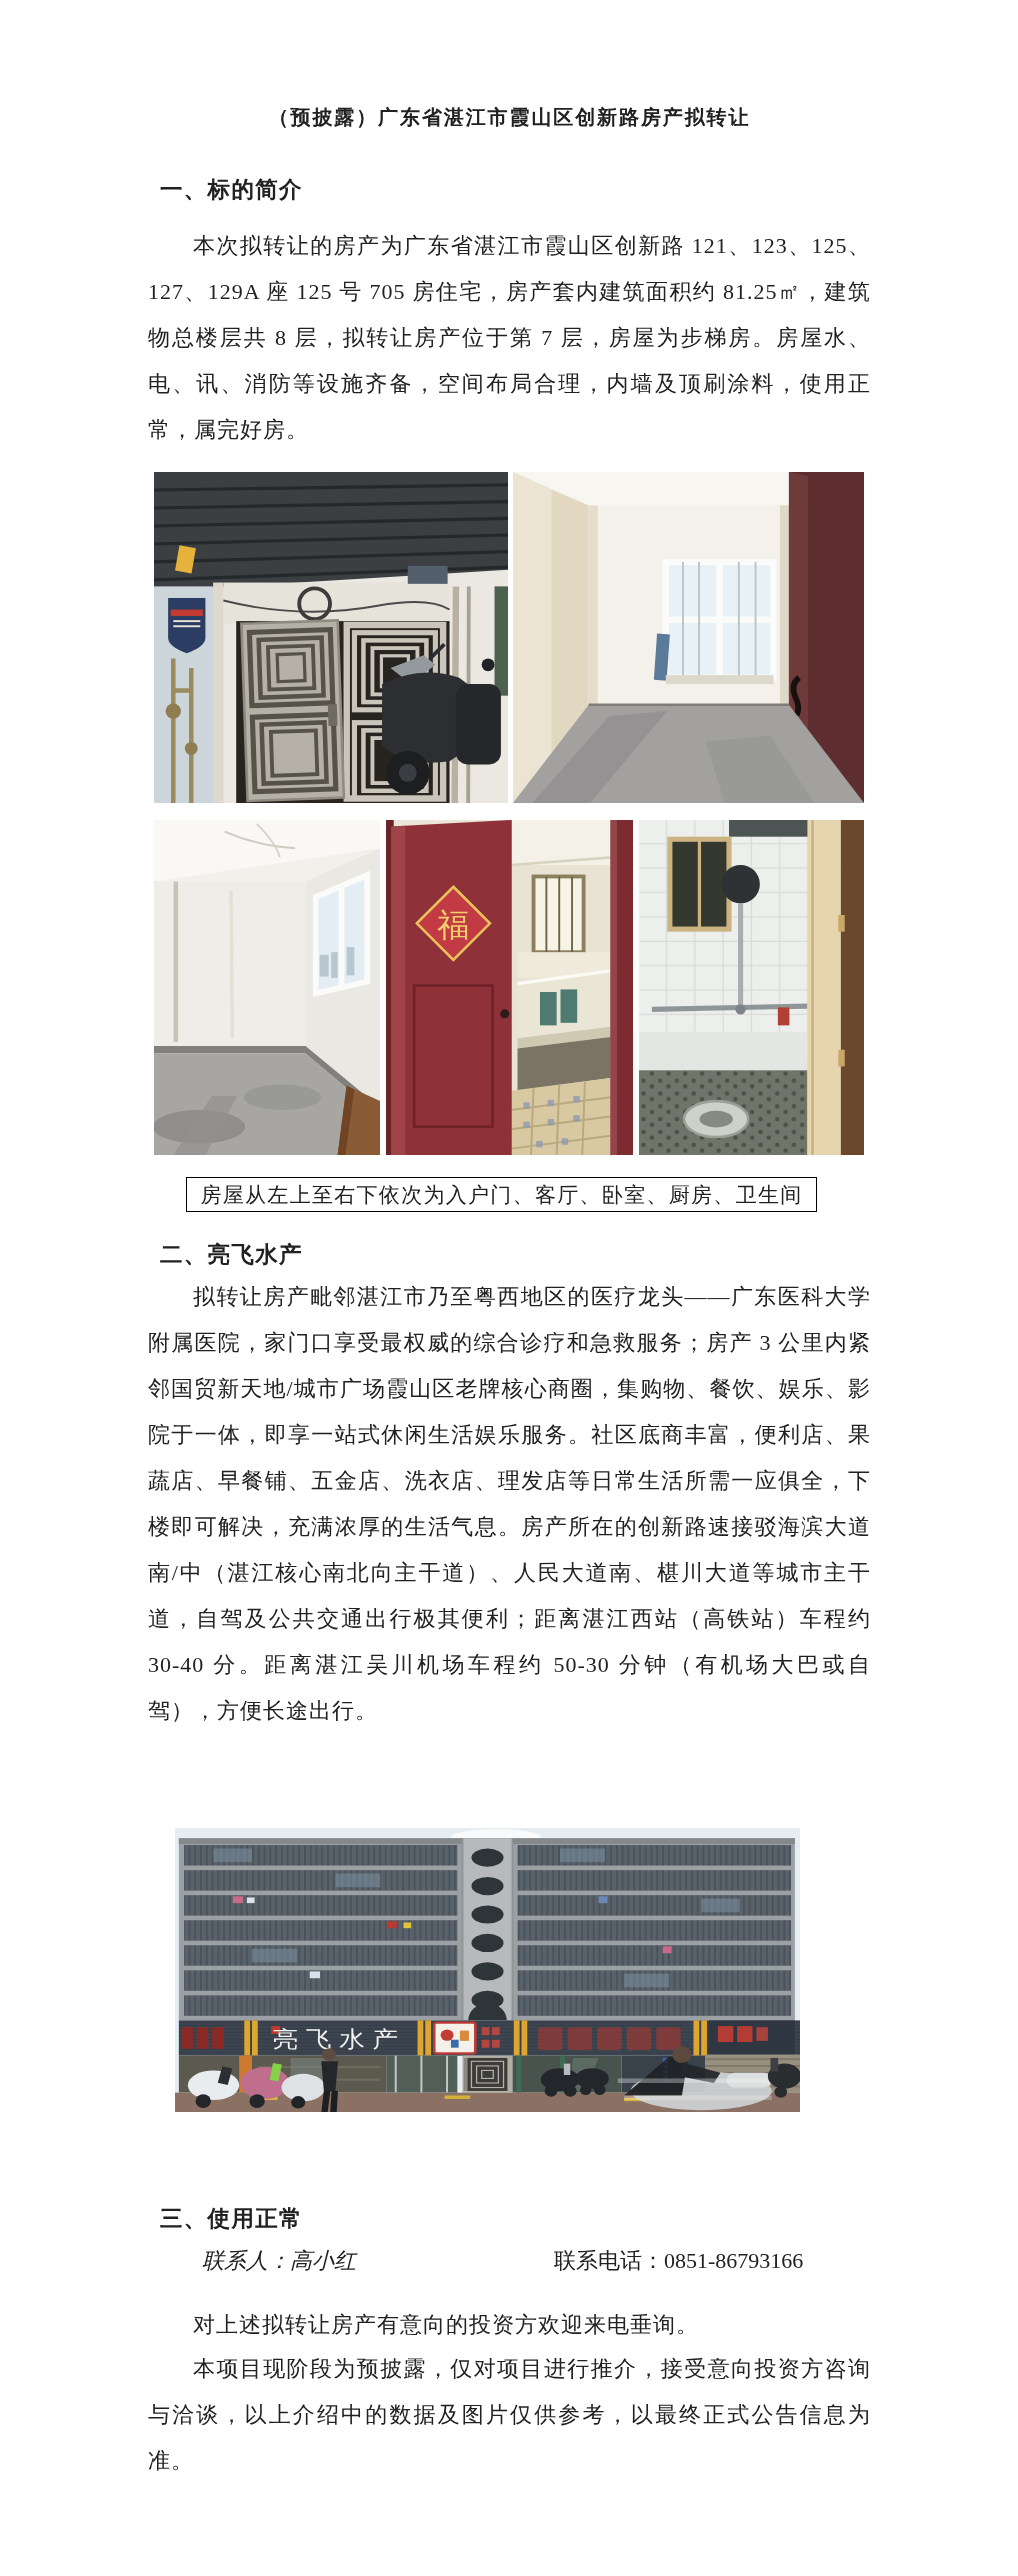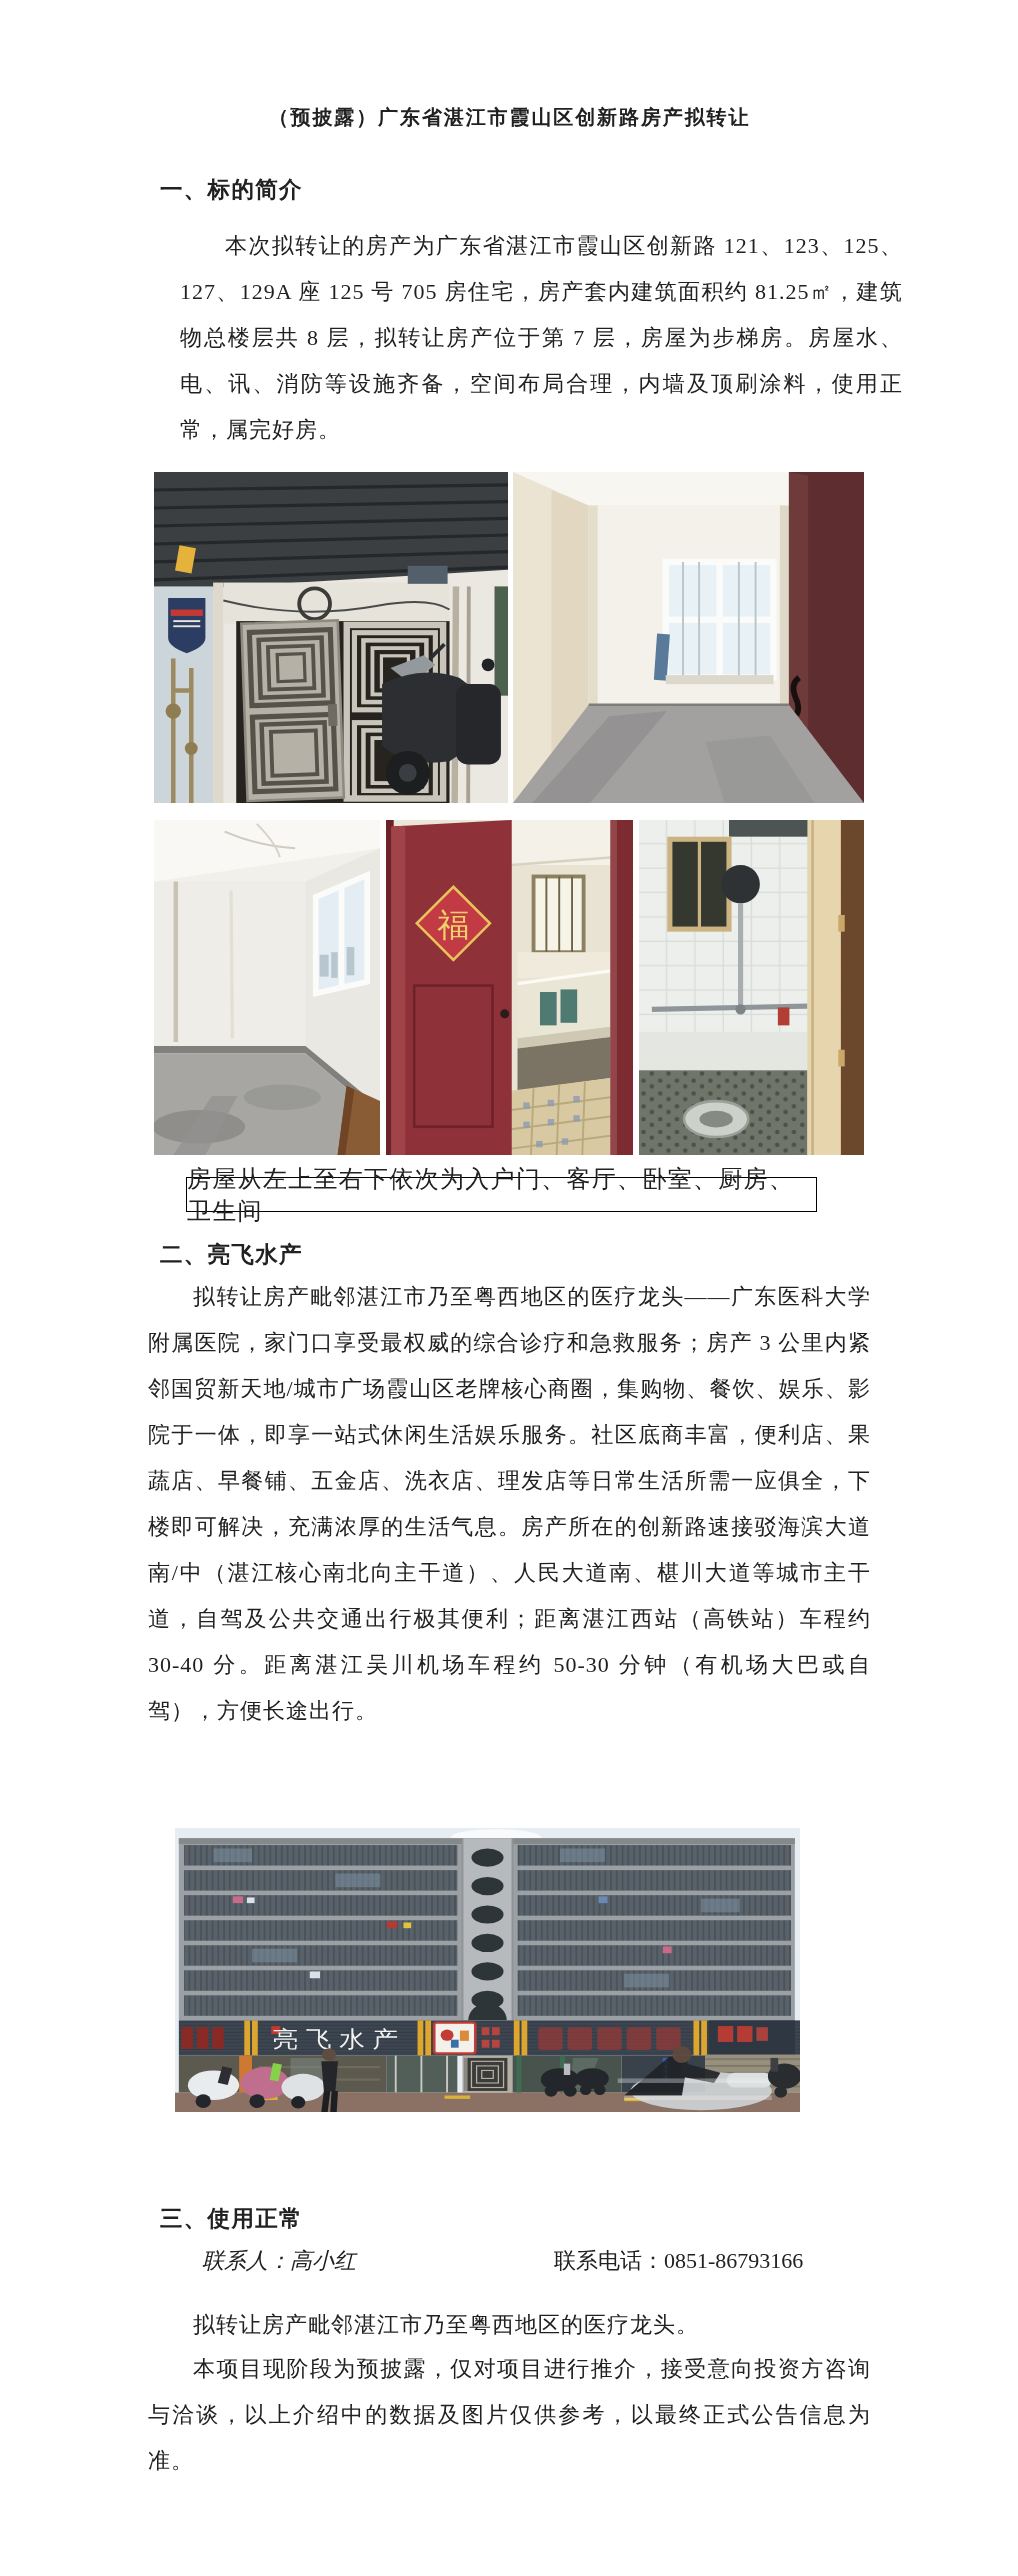--- a/index.html
+++ b/index.html
@@ -4,30 +4,30 @@
 <style>
   html,body{margin:0;padding:0;background:#ffffff;}
   .page{position:relative;width:1019px;height:2576px;background:#ffffff;overflow:hidden;
         font-family:"Liberation Serif","DejaVu Serif",serif;color:#212121;}
   .title{position:absolute;left:0;top:99px;width:100%;margin:0;text-align:center;
          font-size:20px;line-height:36px;font-weight:700;letter-spacing:1.9px;}
   .sec{position:absolute;left:152px;margin:8px;font-size:22.5px;line-height:28px;font-weight:700;letter-spacing:1.3px;}
   .s1{top:168px;} .s2{top:1233px;} .s3{top:2197px;}
   .body{position:absolute;left:148px;width:723px;margin:0;font-size:22px;line-height:46px;
         letter-spacing:1px;text-align:justify;text-indent:45px;}
-  .p1{top:223px;margin-left:32px;} .p2{top:1274px;} .p3{top:2302px;} .p4{top:2346px;}
+  .p1{top:223px;} .p2{top:1274px;} .p3{top:2302px;} .p4{top:2346px;}
   .row{position:absolute;left:154px;display:flex;}
   .row1{top:472px;gap:5.1px;} .row2{top:820px;gap:5.8px;}
   figure{margin:0;padding:0;}
   .ph{background:#e8e6e0;overflow:hidden;}
   .ph svg{display:block;width:100%;height:100%;}
   .ph1{width:354px;height:331px;} .ph2{width:351px;height:331px;}
   .ph3{width:226px;height:335px;} .ph4{width:247px;height:335px;} .ph5{width:225px;height:335px;}
   .caption-box{position:absolute;left:186px;top:1177px;width:629px;height:33px;border:1.9px solid #000;
-               display:flex;align-items:center;justify-content:flex-start;font-size:24px;letter-spacing:1.3px;}
+               display:flex;align-items:center;justify-content:center;font-size:21px;letter-spacing:1.3px;}
   .building{position:absolute;left:175px;top:1828px;width:625px;height:284px;overflow:hidden;}
   .building svg{display:block;width:100%;height:100%;}
   .contact{position:absolute;left:148px;top:2240px;width:723px;height:41px;font-size:22px;line-height:41px;}
   .contact .c1{position:absolute;left:54px;font-style:italic;}
   .contact .c2{position:absolute;left:406px;}
 </style>
 </head>
 <body>
 
 <div class="page">
@@ -454,17 +454,17 @@
     </svg>
   </figure>
 
   <h2 class="sec s3">三、使用正常</h2>
 
   <div class="contact">
     <span class="c1"><span>联系人：</span><span>高小红</span></span>
     <span class="c2"><span>联系电话：</span><span>0851-86793166</span></span>
   </div>
 
-  <p class="body p3">拟转让房产毗邻湛江市乃至粤西地区的医疗龙头。</p>
+  <p class="body p3">对上述拟转让房产有意向的投资方欢迎来电垂询。</p>
   <p class="body p4">本项目现阶段为预披露，仅对项目进行推介，接受意向投资方咨询与洽谈，以上介绍中的数据及图片仅供参考，以最终正式公告信息为准。</p>
 
 </div>
 
 
 </body></html>

